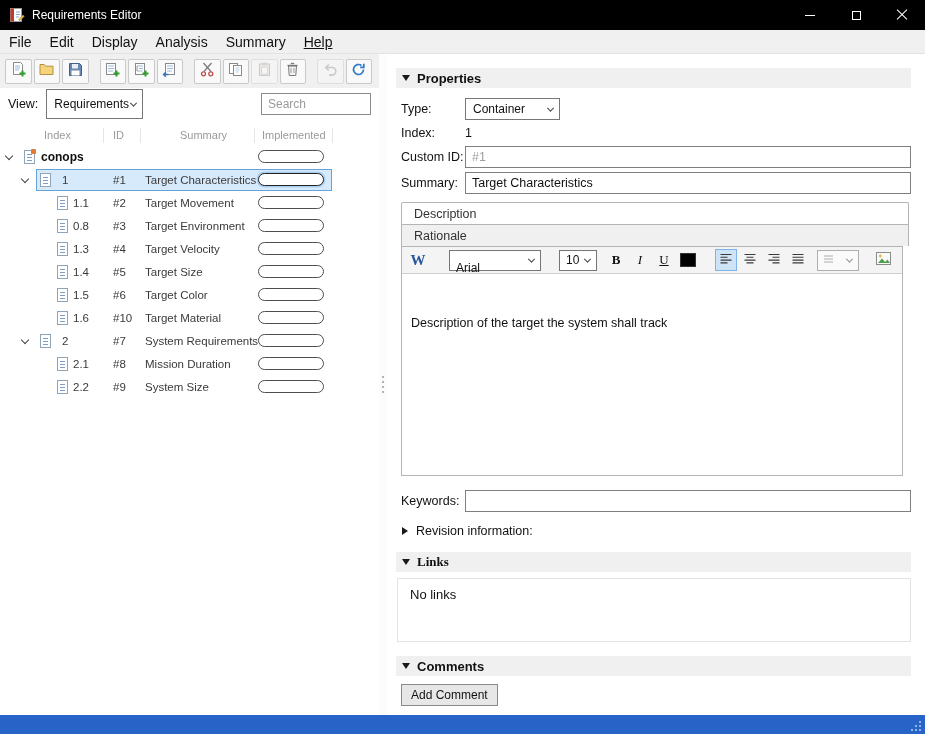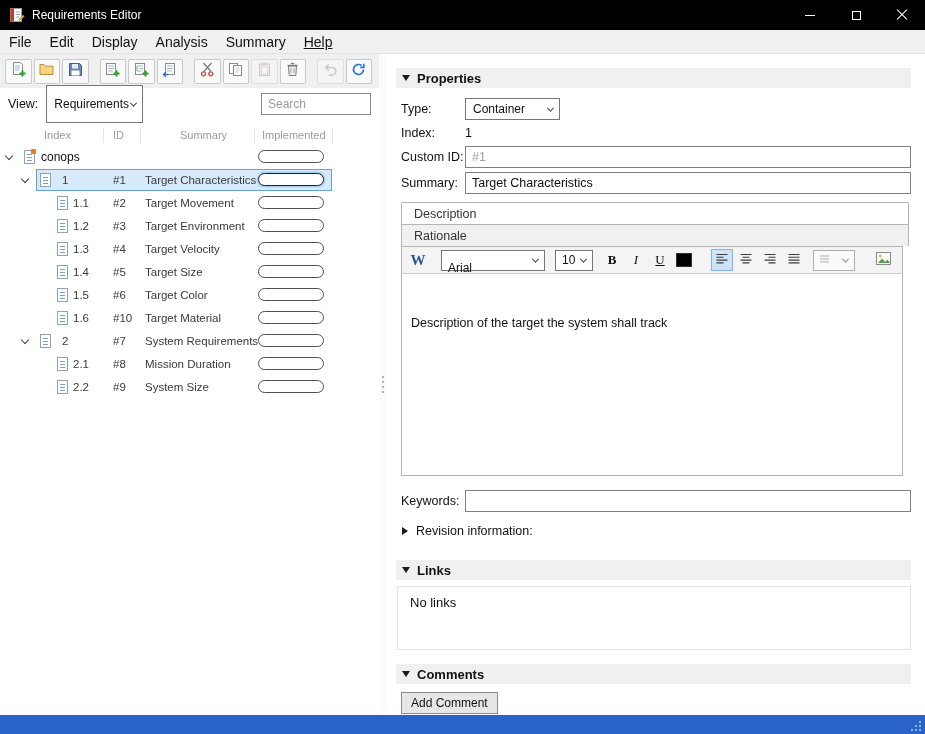--- a/index.html
+++ b/index.html
@@ -31,39 +31,39 @@
   .left-pane { width:379px; flex:0 0 379px; display:flex; flex-direction:column; background:#fff; }
   .toolbar { height:34px; flex:0 0 34px; background:#f0f0f0; display:flex; align-items:center; padding:0 5px; }
   .tb-btn { width:27px; height:25px; display:flex; align-items:center; justify-content:center; background:#f9f9f9; border:1px solid #c9c9c9; border-radius:2px; margin-right:2px; padding:0; }
   .tb-btn.disabled { opacity:.45; }
   .tb-gap { width:9px; flex:0 0 9px; }
 
   .view-row { height:32px; flex:0 0 32px; display:flex; align-items:center; padding:0 8px; background:#fff; font-size:12.5px; }
   .view-label { margin-right:8px; color:#111; }
   .combo { position:relative; background:#fff; border:1px solid #767676; display:flex; align-items:center; font-size:12px; color:#111; }
   .combo .arrow { position:absolute; right:6px; top:50%; width:5px; height:5px; border-right:1.3px solid #444; border-bottom:1.3px solid #444; transform:translateY(-65%) rotate(45deg); }
-  .view-combo { width:97px; height:38px; padding:0 18px 0 7px; }
+  .view-combo { width:97px; height:30px; padding:0 18px 0 7px; }
   .search-input { margin-left:auto; width:110px; height:22px; border:1px solid #8a8a8a; font-size:12px; padding:0 6px; font-family:inherit; color:#111; }
   .search-input::placeholder { color:#9a9a9a; }
 
   .tree { flex:1; position:relative; overflow:hidden; }
   .tree-header { position:relative; height:22px; margin-top:4px; font-size:11px; color:#9a9a9a; }
   .th { position:absolute; top:5px;text-align:center; }
   .th-sep { position:absolute; top:4px; width:1px; height:15px; background:#e5e5e5; }
   .tree-row { position:relative; height:23px; font-size:11.5px; color:#3a3a3a; }
   .hl { position:absolute; left:36px; top:0; width:296px; height:22px; background:#d7eafc; border:1px solid #66a1d8; }
   .chev { position:absolute; top:7px; width:6px; height:6px; border-right:1.4px solid #444; border-bottom:1.4px solid #444; transform:rotate(45deg); }
   .doc-icon,.set-icon { position:absolute; top:4px; width:11px; height:14px; background:#fff; border:1px solid #90a4b8; }
   .doc-icon::before,.set-icon::before { content:""; position:absolute; left:2px; right:2px; top:3px; height:8px;
       background:repeating-linear-gradient(to bottom,#7d9fc4 0 1px, transparent 1px 3px); }
   .set-icon::after { content:""; position:absolute; right:-2px; top:-2px; width:5px; height:5px; background:#e07b39; border-radius:1px; }
   .cell { position:absolute; top:5px; white-space:nowrap; }
   .c-id { left:113px; }
   .c-summary { left:145px; }
-  .root-label { color:#111; font-size:12px; top:4px; }
+  .root-label { color:#111; font-size:12px; top:4px;font-weight:bold; }
   .pill { position:absolute; left:258px; top:4px; width:66px; height:13px; background:#fff; border:1px solid #4f4f4f; border-radius:8px; }
   .sel .pill { border-color:#222; box-shadow:0 0 0 1.5px #a9cdef; }
 
   
   .splitter { width:7px; flex:0 0 7px; background:#fcfcfc; position:relative; }
   .splitter .grip { position:absolute; left:3px; top:322px; width:2px; height:2px; background:#9a9a9a; border-radius:50%;
       box-shadow:0 5px 0 #9a9a9a, 0 10px 0 #9a9a9a, 0 15px 0 #9a9a9a; }
 
   
   .right-pane { flex:1; background:#fff; padding:8px 14px 0 10px; overflow:hidden; font-size:12.5px; }
@@ -85,29 +85,29 @@
   .tab.active { background:#fff; margin-bottom:-1px; height:23px; }
   .editor-box { margin:0 8px 0 5px; border:1px solid #b4b4b4; height:230px; display:flex; flex-direction:column; }
   .editor-toolbar { height:27px; flex:0 0 27px; background:#f4f4f4; border-bottom:1px solid #d0d0d0; display:flex; align-items:center; padding:0 5px; }
   .etb { height:22px; min-width:22px; display:flex; align-items:center; justify-content:center; background:transparent; border:1px solid transparent; margin-right:2px; padding:0 2px; }
   .etb.sel-align { background:#cfe3f7; border-color:#7fb2e5; }
   .w-glyph { font-family:"Liberation Serif",serif; font-weight:bold; font-size:15px; color:#2b579a; line-height:1; }
   .g-bold { font-family:"Liberation Serif",serif; font-weight:bold; font-size:13px; color:#111; }
   .g-italic { font-family:"Liberation Serif",serif; font-style:italic; font-size:13px; color:#111; }
   .g-underline { font-family:"Liberation Serif",serif; font-size:13px; text-decoration:underline; color:#111; }
   .color-swatch { width:16px; height:14px; background:#000; border:1px solid #333; display:block; }
-  .font-combo { width:104px; height:21px; padding:16px 16px 0 6px; margin:0 10px; }
+  .font-combo { width:92px; height:21px; padding:16px 16px 0 6px; margin:0 18px; }
   .size-combo { width:38px; height:21px; padding:0 14px 0 6px; margin-right:8px; }
   .spacing-combo { width:42px; height:21px; opacity:.55; margin-left:6px; padding:0 14px 0 5px; }
   .img-btn { margin-left:auto; }
   .editor-area { flex:1; background:#fff; padding:6px 9px; font-size:12.5px; color:#111;margin-top:36px; }
 
   .keywords-row { margin-top:14px; }
   .revision-row { display:flex; align-items:center; margin:12px 0 0 6px; color:#111; }
-  #hdr-links { margin-top:22px; }
+  #hdr-links { margin-top:14px;font-family:Liberation Serif, serif; }
   .links-box { margin:6px 0 0 1px; height:64px; border:1px solid #e3e3e3; padding:8px 12px; font-size:13px; color:#111; }
   #hdr-comments { margin-top:14px; }
   .add-comment { margin:8px 0 0 5px; height:22px; padding:0 9px; font-size:12px; font-family:inherit; background:#e7e7e7; border:1px solid #8a8a8a; color:#111; }
   .no-comments { margin:9px 0 0 5px; font-size:12px; color:#222; }
 
   
   .statusbar { height:19px; flex:0 0 19px; background:#2864c8; position:relative; }
   .resize-grip { position:absolute; right:3px; bottom:2px; width:12px; height:12px; }
   .resize-grip::before { content:""; position:absolute; right:1px; bottom:1px; width:2px; height:2px; background:#8fb4e8;
       box-shadow:-4px 0 0 #8fb4e8, -8px 0 0 #8fb4e8, 0 -4px 0 #8fb4e8, -4px -4px 0 #8fb4e8, 0 -8px 0 #8fb4e8; }
@@ -279,21 +279,21 @@
             </div>
             <div class="tree-row">
               <span class="doc-icon" style="left:57px"></span>
               <span class="cell" style="left:73px">1.1</span>
               <span class="cell c-id">#2</span>
               <span class="cell c-summary">Target Movement</span>
               <span class="pill"></span>
             </div>
             <div class="tree-row">
               <span class="doc-icon" style="left:57px"></span>
-              <span class="cell" style="left:73px">1.2</span>
+              <span class="cell" style="left:73px">0.8</span>
               <span class="cell c-id">#3</span>
               <span class="cell c-summary">Target Environment</span>
               <span class="pill"></span>
             </div>
             <div class="tree-row">
               <span class="doc-icon" style="left:57px"></span>
               <span class="cell" style="left:73px">1.3</span>
               <span class="cell c-id">#4</span>
               <span class="cell c-summary">Target Velocity</span>
               <span class="pill"></span>

